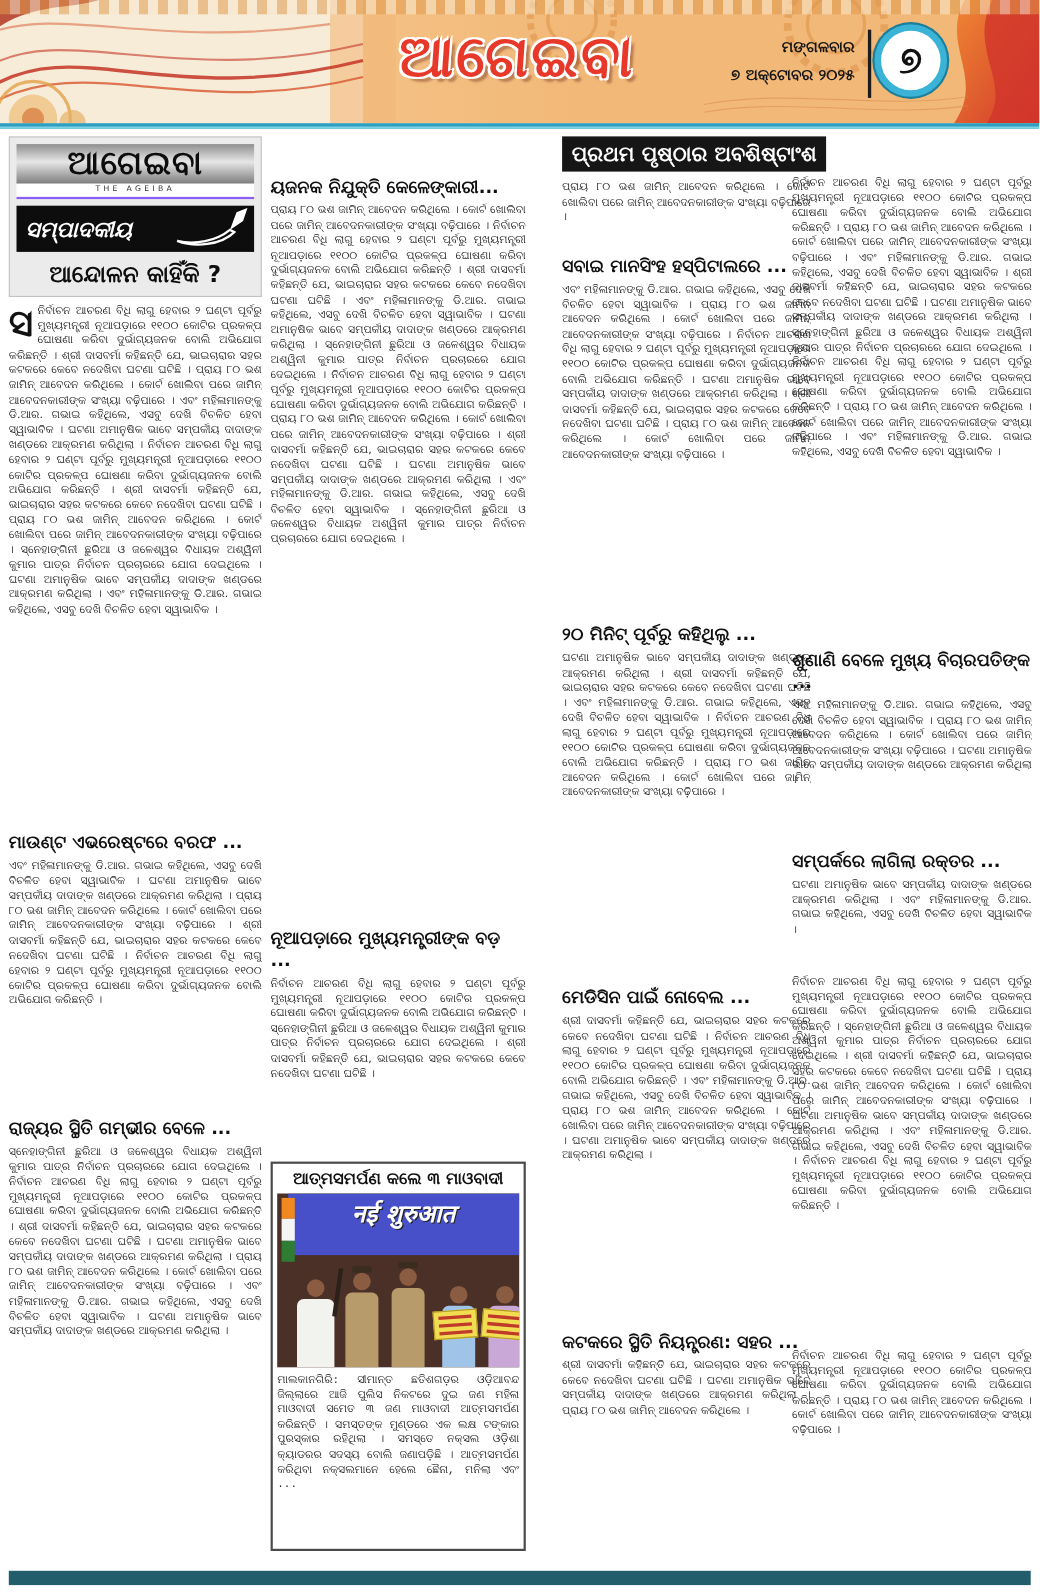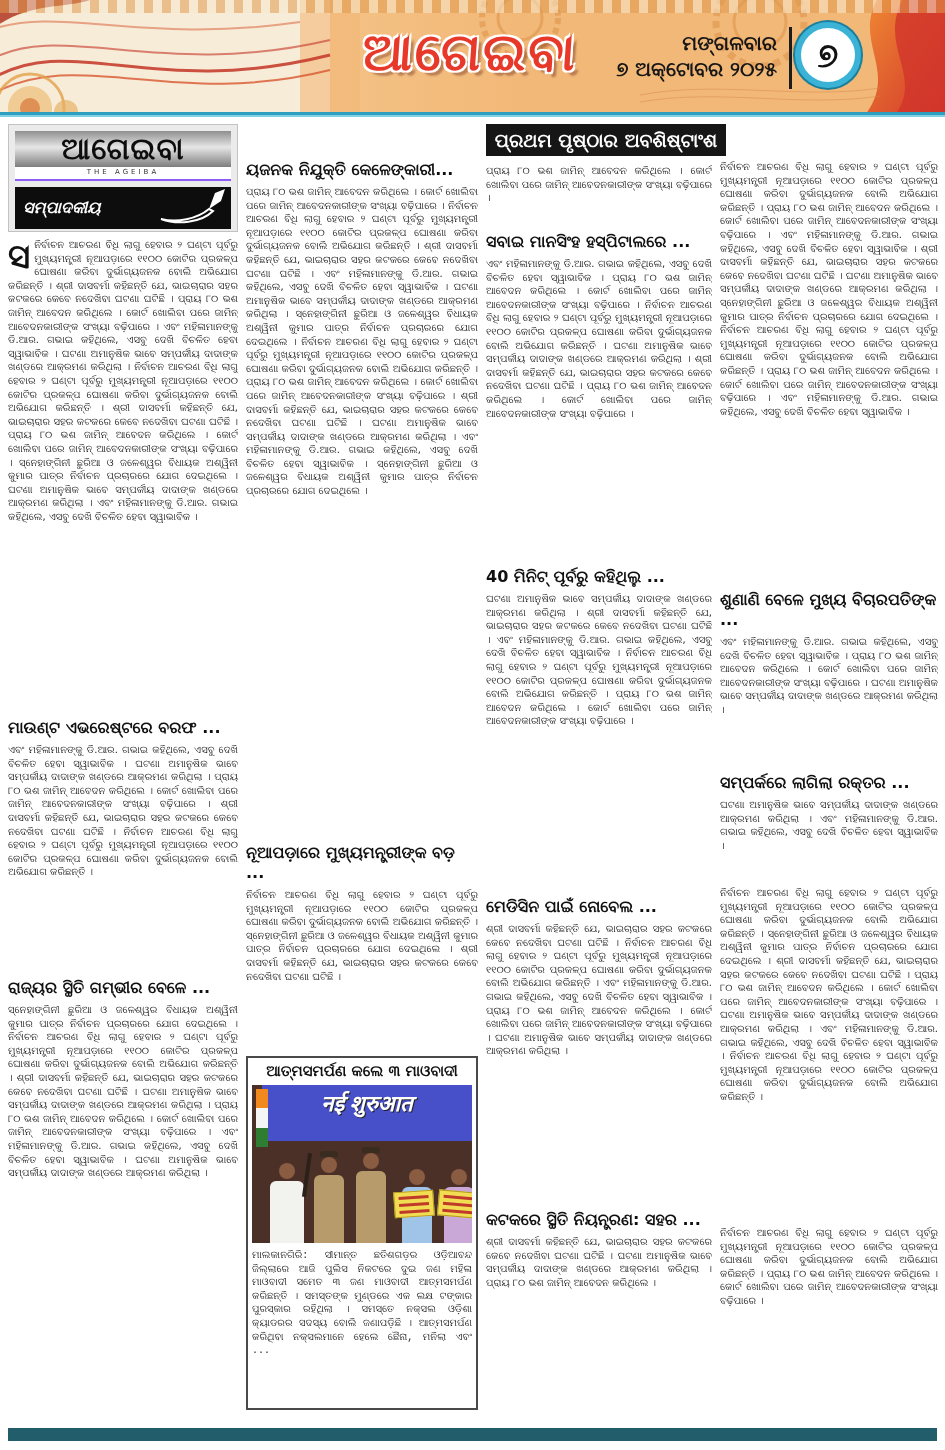--- a/index.html
+++ b/index.html
@@ -11,61 +11,61 @@
   .header { position:absolute; left:0; top:0; width:945px; height:112px;
             background:linear-gradient(90deg,#f7ecd8 0%,#f4c488 30%,#f2b878 55%,#f2b878 100%); overflow:hidden; }
   .header-topstrip { position:absolute; left:0; top:0; width:100%; height:13px; opacity:.55;
             background:repeating-linear-gradient(90deg,#e09a4e 0 9px,#f7e7cc 9px 18px); }
   .deco-svg { position:absolute; left:0; top:0; }
   .masthead { position:absolute; left:295px; top:22px; width:350px; text-align:center;
               font-size:52px; font-weight:bold; color:#e8382a; transform:skewX(-4deg);
               text-shadow:-2px -2px 0 #fff, 2px -2px 0 #fff, -2px 2px 0 #fff, 2px 2px 0 #fff,
                           5px 5px 2px rgba(120,50,30,.45); letter-spacing:2px; }
   .dateblock { position:absolute; right:168px; top:30px; text-align:right; color:#161616;
-               font-weight:bold; line-height:26px; font-size:20px; }
+               font-weight:bold; line-height:26px; font-size:14px; }
   .date-divider { position:absolute; right:153px; top:27px; width:3px; height:62px; background:#1c1c1c; }
   .pagecircle { position:absolute; right:84px; top:22px; width:66px; height:66px; border-radius:50%;
                 background:#fff; border:6px solid #3ab3d6; display:flex; align-items:center; justify-content:center;
                 font-size:34px; font-weight:bold; color:#111; box-shadow:0 0 0 2px #1b7e9b; }
   .teal-rule { position:absolute; left:0; top:112px; width:100%; height:5px; background:#2f9fc0;
                border-bottom:2px solid #7fd2e6; }
 
   
   .col { position:absolute; top:124px; }
   .col1 { left:8px;   width:230px; height:1300px; }
   .col2 { left:246px; width:232px; height:1300px; }
-  .col3 { left:486px; width:226px; height:1300px; }
+  .col3 { left:511px; width:226px; height:1300px; }
   .col4 { left:720px; width:218px; height:1300px; }
 
   .body-text { font-size:10px; line-height:13.6px; text-align:justify; color:#242424; overflow:hidden; }
   .headline { font-size:16px; font-weight:bold; color:#101010; line-height:20px; margin:10px 0 5px 0; }
 
   
   .section-banner { width:240px; height:32px; background:#161616; color:#fff; font-weight:bold;
                     font-size:19px; display:flex; align-items:center; justify-content:center; margin-bottom:8px; }
 
   
   .ed-box { background:#ebebeb; border:1px solid #c2c2c2; padding:6px 6px 2px 6px; }
   .ed-logo-strip { background:linear-gradient(#8f8f8f,#e6e6e6 45%,#7d7d7d); text-align:center;
                    font-size:30px; font-weight:bold; color:#0d0d0d; line-height:36px; letter-spacing:1px; }
   .ed-logo-sub { text-align:center; font-size:7px; letter-spacing:3px; color:#333; background:#fff;
                  border-bottom:2px solid #8b5cf6; padding:1px 0 3px 0; }
   .ed-black-band { position:relative; margin-top:6px; background:#0d0d0d; height:42px; color:#fff;
-                   font-size:16px; font-weight:bold; font-style:italic; line-height:42px; padding-left:8px; }
+                   font-size:20px; font-weight:bold; font-style:italic; line-height:42px; padding-left:8px; }
   .ed-headline { text-align:center; font-size:21px; font-weight:bold; color:#0d0d0d; padding:8px 0 6px 0; }
   .dropcap { float:left; font-size:34px; line-height:32px; font-weight:bold; padding:2px 4px 0 0; color:#111; }
 
   
   .photo-box { border:2px solid #4a4a4a; background:#fff; padding:4px; margin-top:10px; }
   .photo-head { text-align:center; font-size:15px; font-weight:bold; color:#101010; margin-bottom:5px; }
   .photo { position:relative; width:100%; height:158px; background:#4b3028; overflow:hidden; }
   .photo-banner { position:absolute; left:10px; top:0; right:0; height:56px; background:#4750c8;
                   display:flex; align-items:flex-start; justify-content:center; }
   .photo-banner span { color:#fff; font-weight:bold; font-size:22px; font-style:italic;
-                       text-shadow:1px 1px 0 #222; margin-top:2px;font-family:Liberation Serif, serif; }
+                       text-shadow:1px 1px 0 #222; margin-top:2px; }
   .flag { position:absolute; left:4px; top:4px; width:12px; height:58px; }
   .flag div { height:33.3%; }
   .person { position:absolute; bottom:0; }
   .head { width:16px; height:16px; border-radius:50%; background:#8a5c42; margin:0 auto; }
   .torso { width:30px; height:58px; border-radius:6px 6px 0 0; margin-top:2px; }
   .cap { width:18px; height:6px; background:#3a2d20; border-radius:3px 3px 0 0; margin:0 auto; }
   .placard { position:absolute; width:40px; height:26px; background:#f2dc52; border:1px solid #b49a20;
              bottom:26px; transform:rotate(-4deg); }
   .placard i { display:block; height:3px; margin:4px 4px 0 4px; background:#c03a2a; }
   .caption { font-size:10px; line-height:13.6px; text-align:justify; color:#242424; margin-top:6px; overflow:hidden; }
@@ -137,20 +137,21 @@
     <div class="ed-box">
       <div class="ed-logo-strip">ଆଗେଇବା</div>
       <div class="ed-logo-sub">THE AGEIBA</div>
       <div class="ed-black-band">
         <span>ସମ୍ପାଦକୀୟ</span>
         <svg class="pen-svg" width="70" height="38" viewBox="0 0 70 38">
           <path d="M58,4 L68,0 L64,12 L52,20 Z" fill="#fff"></path>
           <path d="M52,20 C40,30 20,34 4,30 C20,36 44,34 56,22 Z" fill="none" stroke="#fff" stroke-width="2"></path>
         </svg>
       </div>
+      <div class="ed-headline">ଆନ୍ଦୋଳନ କାହିଁକି ?</div>
     </div>
     <div class="body-text" style="height:470px; margin-top:6px;">
       <span class="dropcap">ସ</span><span>ନିର୍ବାଚନ ଆଚରଣ ବିଧି ଲାଗୁ ହେବାର ୨ ଘଣ୍ଟା ପୂର୍ବରୁ ମୁଖ୍ୟମନ୍ତ୍ରୀ ନୂଆପଡ଼ାରେ ୧୧୦୦ କୋଟିର ପ୍ରକଳ୍ପ ଘୋଷଣା କରିବା ଦୁର୍ଭାଗ୍ୟଜନକ ବୋଲି ଅଭିଯୋଗ କରିଛନ୍ତି । ଶ୍ରୀ ଦାସବର୍ମା କହିଛନ୍ତି ଯେ, ଭାଇଚାରାର ସହର କଟକରେ କେବେ ନଦେଖିବା ଘଟଣା ଘଟିଛି । ପ୍ରାୟ ୮୦ ଭଶ ଜାମିନ୍ ଆବେଦନ କରିଥିଲେ । କୋର୍ଟ ଖୋଲିବା ପରେ ଜାମିନ୍ ଆବେଦନକାରୀଙ୍କ ସଂଖ୍ୟା ବଢ଼ିପାରେ । ଏବଂ ମହିଳାମାନଙ୍କୁ ଡି.ଆର. ଗଭାଇ କହିଥିଲେ, ଏସବୁ ଦେଖି ବିଚଳିତ ହେବା ସ୍ୱାଭାବିକ । ଘଟଣା ଅମାନୁଷିକ ଭାବେ ସମ୍ପର୍କୀୟ ଦାଦାଙ୍କ ଖଣ୍ଡରେ ଆକ୍ରମଣ କରିଥିଲା । ନିର୍ବାଚନ ଆଚରଣ ବିଧି ଲାଗୁ ହେବାର ୨ ଘଣ୍ଟା ପୂର୍ବରୁ ମୁଖ୍ୟମନ୍ତ୍ରୀ ନୂଆପଡ଼ାରେ ୧୧୦୦ କୋଟିର ପ୍ରକଳ୍ପ ଘୋଷଣା କରିବା ଦୁର୍ଭାଗ୍ୟଜନକ ବୋଲି ଅଭିଯୋଗ କରିଛନ୍ତି । ଶ୍ରୀ ଦାସବର୍ମା କହିଛନ୍ତି ଯେ, ଭାଇଚାରାର ସହର କଟକରେ କେବେ ନଦେଖିବା ଘଟଣା ଘଟିଛି । ପ୍ରାୟ ୮୦ ଭଶ ଜାମିନ୍ ଆବେଦନ କରିଥିଲେ । କୋର୍ଟ ଖୋଲିବା ପରେ ଜାମିନ୍ ଆବେଦନକାରୀଙ୍କ ସଂଖ୍ୟା ବଢ଼ିପାରେ । ସ୍ନେହାଙ୍ଗିନୀ ଛୁରିଆ ଓ ଜଳେଶ୍ୱର ବିଧାୟକ ଅଶ୍ୱିନୀ କୁମାର ପାତ୍ର ନିର୍ବାଚନ ପ୍ରଚାରରେ ଯୋଗ ଦେଇଥିଲେ । ଘଟଣା ଅମାନୁଷିକ ଭାବେ ସମ୍ପର୍କୀୟ ଦାଦାଙ୍କ ଖଣ୍ଡରେ ଆକ୍ରମଣ କରିଥିଲା । ଏବଂ ମହିଳାମାନଙ୍କୁ ଡି.ଆର. ଗଭାଇ କହିଥିଲେ, ଏସବୁ ଦେଖି ବିଚଳିତ ହେବା ସ୍ୱାଭାବିକ ।</span>
     </div>
     <div class="headline">ମାଉଣ୍ଟ ଏଭରେଷ୍ଟରେ ବରଫ ...</div>
     <div class="body-text" style="height:225px;">ଏବଂ ମହିଳାମାନଙ୍କୁ ଡି.ଆର. ଗଭାଇ କହିଥିଲେ, ଏସବୁ ଦେଖି ବିଚଳିତ ହେବା ସ୍ୱାଭାବିକ । ଘଟଣା ଅମାନୁଷିକ ଭାବେ ସମ୍ପର୍କୀୟ ଦାଦାଙ୍କ ଖଣ୍ଡରେ ଆକ୍ରମଣ କରିଥିଲା । ପ୍ରାୟ ୮୦ ଭଶ ଜାମିନ୍ ଆବେଦନ କରିଥିଲେ । କୋର୍ଟ ଖୋଲିବା ପରେ ଜାମିନ୍ ଆବେଦନକାରୀଙ୍କ ସଂଖ୍ୟା ବଢ଼ିପାରେ । ଶ୍ରୀ ଦାସବର୍ମା କହିଛନ୍ତି ଯେ, ଭାଇଚାରାର ସହର କଟକରେ କେବେ ନଦେଖିବା ଘଟଣା ଘଟିଛି । ନିର୍ବାଚନ ଆଚରଣ ବିଧି ଲାଗୁ ହେବାର ୨ ଘଣ୍ଟା ପୂର୍ବରୁ ମୁଖ୍ୟମନ୍ତ୍ରୀ ନୂଆପଡ଼ାରେ ୧୧୦୦ କୋଟିର ପ୍ରକଳ୍ପ ଘୋଷଣା କରିବା ଦୁର୍ଭାଗ୍ୟଜନକ ବୋଲି ଅଭିଯୋଗ କରିଛନ୍ତି ।</div>
     <div class="headline">ରାଜ୍ୟର ସ୍ଥିତି ଗମ୍ଭୀର ବେଳେ ...</div>
     <div class="body-text" style="height:345px;">ସ୍ନେହାଙ୍ଗିନୀ ଛୁରିଆ ଓ ଜଳେଶ୍ୱର ବିଧାୟକ ଅଶ୍ୱିନୀ କୁମାର ପାତ୍ର ନିର୍ବାଚନ ପ୍ରଚାରରେ ଯୋଗ ଦେଇଥିଲେ । ନିର୍ବାଚନ ଆଚରଣ ବିଧି ଲାଗୁ ହେବାର ୨ ଘଣ୍ଟା ପୂର୍ବରୁ ମୁଖ୍ୟମନ୍ତ୍ରୀ ନୂଆପଡ଼ାରେ ୧୧୦୦ କୋଟିର ପ୍ରକଳ୍ପ ଘୋଷଣା କରିବା ଦୁର୍ଭାଗ୍ୟଜନକ ବୋଲି ଅଭିଯୋଗ କରିଛନ୍ତି । ଶ୍ରୀ ଦାସବର୍ମା କହିଛନ୍ତି ଯେ, ଭାଇଚାରାର ସହର କଟକରେ କେବେ ନଦେଖିବା ଘଟଣା ଘଟିଛି । ଘଟଣା ଅମାନୁଷିକ ଭାବେ ସମ୍ପର୍କୀୟ ଦାଦାଙ୍କ ଖଣ୍ଡରେ ଆକ୍ରମଣ କରିଥିଲା । ପ୍ରାୟ ୮୦ ଭଶ ଜାମିନ୍ ଆବେଦନ କରିଥିଲେ । କୋର୍ଟ ଖୋଲିବା ପରେ ଜାମିନ୍ ଆବେଦନକାରୀଙ୍କ ସଂଖ୍ୟା ବଢ଼ିପାରେ । ଏବଂ ମହିଳାମାନଙ୍କୁ ଡି.ଆର. ଗଭାଇ କହିଥିଲେ, ଏସବୁ ଦେଖି ବିଚଳିତ ହେବା ସ୍ୱାଭାବିକ । ଘଟଣା ଅମାନୁଷିକ ଭାବେ ସମ୍ପର୍କୀୟ ଦାଦାଙ୍କ ଖଣ୍ଡରେ ଆକ୍ରମଣ କରିଥିଲା ।</div>
   </div>
 
@@ -214,21 +215,21 @@
       </div>
       <div class="caption" style="height:155px;font-family:Liberation Mono, monospace;">ମାଲକାନଗିରି: ସୀମାନ୍ତ ଛତିଶଗଡ଼ର ଓଡ଼ିଆବନ୍ଦ ଜିଲ୍ଲାରେ ଆଜି ପୁଲିସ ନିକଟରେ ଦୁଇ ଜଣ ମହିଳା ମାଓବାଦୀ ସମେତ ୩ ଜଣ ମାଓବାଦୀ ଆତ୍ମସମର୍ପଣ କରିଛନ୍ତି । ସମସ୍ତଙ୍କ ମୁଣ୍ଡରେ ଏକ ଲକ୍ଷ ଟଙ୍କାର ପୁରସ୍କାର ରହିଥିଲା । ସମସ୍ତେ ନକ୍ସଲ ଓଡ଼ିଶା କ୍ୟାଡରର ସଦସ୍ୟ ବୋଲି ଜଣାପଡ଼ିଛି । ଆତ୍ମସମର୍ପଣ କରିଥିବା ନକ୍ସଲମାନେ ହେଲେ ଛୈନା, ମନିଲା ଏବଂ ...</div>
     </div>
   </div>
 
   <div class="col col3">
     <div class="section-banner">ପ୍ରଥମ ପୃଷ୍ଠାର ଅବଶିଷ୍ଟାଂଶ</div>
     <div class="body-text" style="height:58px;">ପ୍ରାୟ ୮୦ ଭଶ ଜାମିନ୍ ଆବେଦନ କରିଥିଲେ । କୋର୍ଟ ଖୋଲିବା ପରେ ଜାମିନ୍ ଆବେଦନକାରୀଙ୍କ ସଂଖ୍ୟା ବଢ଼ିପାରେ ।</div>
     <div class="headline">ସବାଇ ମାନସିଂହ ହସ୍ପିଟାଲରେ ...</div>
     <div class="body-text" style="height:300px;">ଏବଂ ମହିଳାମାନଙ୍କୁ ଡି.ଆର. ଗଭାଇ କହିଥିଲେ, ଏସବୁ ଦେଖି ବିଚଳିତ ହେବା ସ୍ୱାଭାବିକ । ପ୍ରାୟ ୮୦ ଭଶ ଜାମିନ୍ ଆବେଦନ କରିଥିଲେ । କୋର୍ଟ ଖୋଲିବା ପରେ ଜାମିନ୍ ଆବେଦନକାରୀଙ୍କ ସଂଖ୍ୟା ବଢ଼ିପାରେ । ନିର୍ବାଚନ ଆଚରଣ ବିଧି ଲାଗୁ ହେବାର ୨ ଘଣ୍ଟା ପୂର୍ବରୁ ମୁଖ୍ୟମନ୍ତ୍ରୀ ନୂଆପଡ଼ାରେ ୧୧୦୦ କୋଟିର ପ୍ରକଳ୍ପ ଘୋଷଣା କରିବା ଦୁର୍ଭାଗ୍ୟଜନକ ବୋଲି ଅଭିଯୋଗ କରିଛନ୍ତି । ଘଟଣା ଅମାନୁଷିକ ଭାବେ ସମ୍ପର୍କୀୟ ଦାଦାଙ୍କ ଖଣ୍ଡରେ ଆକ୍ରମଣ କରିଥିଲା । ଶ୍ରୀ ଦାସବର୍ମା କହିଛନ୍ତି ଯେ, ଭାଇଚାରାର ସହର କଟକରେ କେବେ ନଦେଖିବା ଘଟଣା ଘଟିଛି । ପ୍ରାୟ ୮୦ ଭଶ ଜାମିନ୍ ଆବେଦନ କରିଥିଲେ । କୋର୍ଟ ଖୋଲିବା ପରେ ଜାମିନ୍ ଆବେଦନକାରୀଙ୍କ ସଂଖ୍ୟା ବଢ଼ିପାରେ ।</div>
-    <div class="headline">40 ମିନିଟ୍ ପୂର୍ବରୁ କହିଥିଲୁ ...</div>
+    <div class="headline">୨୦ ମିନିଟ୍ ପୂର୍ବରୁ କହିଥିଲୁ ...</div>
     <div class="body-text" style="height:295px;">ଘଟଣା ଅମାନୁଷିକ ଭାବେ ସମ୍ପର୍କୀୟ ଦାଦାଙ୍କ ଖଣ୍ଡରେ ଆକ୍ରମଣ କରିଥିଲା । ଶ୍ରୀ ଦାସବର୍ମା କହିଛନ୍ତି ଯେ, ଭାଇଚାରାର ସହର କଟକରେ କେବେ ନଦେଖିବା ଘଟଣା ଘଟିଛି । ଏବଂ ମହିଳାମାନଙ୍କୁ ଡି.ଆର. ଗଭାଇ କହିଥିଲେ, ଏସବୁ ଦେଖି ବିଚଳିତ ହେବା ସ୍ୱାଭାବିକ । ନିର୍ବାଚନ ଆଚରଣ ବିଧି ଲାଗୁ ହେବାର ୨ ଘଣ୍ଟା ପୂର୍ବରୁ ମୁଖ୍ୟମନ୍ତ୍ରୀ ନୂଆପଡ଼ାରେ ୧୧୦୦ କୋଟିର ପ୍ରକଳ୍ପ ଘୋଷଣା କରିବା ଦୁର୍ଭାଗ୍ୟଜନକ ବୋଲି ଅଭିଯୋଗ କରିଛନ୍ତି । ପ୍ରାୟ ୮୦ ଭଶ ଜାମିନ୍ ଆବେଦନ କରିଥିଲେ । କୋର୍ଟ ଖୋଲିବା ପରେ ଜାମିନ୍ ଆବେଦନକାରୀଙ୍କ ସଂଖ୍ୟା ବଢ଼ିପାରେ ।</div>
     <div class="headline">ମେଡିସିନ ପାଇଁ ନୋବେଲ ...</div>
     <div class="body-text" style="height:278px;">ଶ୍ରୀ ଦାସବର୍ମା କହିଛନ୍ତି ଯେ, ଭାଇଚାରାର ସହର କଟକରେ କେବେ ନଦେଖିବା ଘଟଣା ଘଟିଛି । ନିର୍ବାଚନ ଆଚରଣ ବିଧି ଲାଗୁ ହେବାର ୨ ଘଣ୍ଟା ପୂର୍ବରୁ ମୁଖ୍ୟମନ୍ତ୍ରୀ ନୂଆପଡ଼ାରେ ୧୧୦୦ କୋଟିର ପ୍ରକଳ୍ପ ଘୋଷଣା କରିବା ଦୁର୍ଭାଗ୍ୟଜନକ ବୋଲି ଅଭିଯୋଗ କରିଛନ୍ତି । ଏବଂ ମହିଳାମାନଙ୍କୁ ଡି.ଆର. ଗଭାଇ କହିଥିଲେ, ଏସବୁ ଦେଖି ବିଚଳିତ ହେବା ସ୍ୱାଭାବିକ । ପ୍ରାୟ ୮୦ ଭଶ ଜାମିନ୍ ଆବେଦନ କରିଥିଲେ । କୋର୍ଟ ଖୋଲିବା ପରେ ଜାମିନ୍ ଆବେଦନକାରୀଙ୍କ ସଂଖ୍ୟା ବଢ଼ିପାରେ । ଘଟଣା ଅମାନୁଷିକ ଭାବେ ସମ୍ପର୍କୀୟ ଦାଦାଙ୍କ ଖଣ୍ଡରେ ଆକ୍ରମଣ କରିଥିଲା ।</div>
     <div class="headline">କଟକରେ ସ୍ଥିତି ନିୟନ୍ତ୍ରଣ: ସହର ...</div>
     <div class="body-text" style="height:130px;">ଶ୍ରୀ ଦାସବର୍ମା କହିଛନ୍ତି ଯେ, ଭାଇଚାରାର ସହର କଟକରେ କେବେ ନଦେଖିବା ଘଟଣା ଘଟିଛି । ଘଟଣା ଅମାନୁଷିକ ଭାବେ ସମ୍ପର୍କୀୟ ଦାଦାଙ୍କ ଖଣ୍ଡରେ ଆକ୍ରମଣ କରିଥିଲା । ପ୍ରାୟ ୮୦ ଭଶ ଜାମିନ୍ ଆବେଦନ କରିଥିଲେ ।</div>
   </div>
 
   <div class="col col4">
     <div class="spacer36"></div>
     <div class="body-text" style="height:420px;">ନିର୍ବାଚନ ଆଚରଣ ବିଧି ଲାଗୁ ହେବାର ୨ ଘଣ୍ଟା ପୂର୍ବରୁ ମୁଖ୍ୟମନ୍ତ୍ରୀ ନୂଆପଡ଼ାରେ ୧୧୦୦ କୋଟିର ପ୍ରକଳ୍ପ ଘୋଷଣା କରିବା ଦୁର୍ଭାଗ୍ୟଜନକ ବୋଲି ଅଭିଯୋଗ କରିଛନ୍ତି । ପ୍ରାୟ ୮୦ ଭଶ ଜାମିନ୍ ଆବେଦନ କରିଥିଲେ । କୋର୍ଟ ଖୋଲିବା ପରେ ଜାମିନ୍ ଆବେଦନକାରୀଙ୍କ ସଂଖ୍ୟା ବଢ଼ିପାରେ । ଏବଂ ମହିଳାମାନଙ୍କୁ ଡି.ଆର. ଗଭାଇ କହିଥିଲେ, ଏସବୁ ଦେଖି ବିଚଳିତ ହେବା ସ୍ୱାଭାବିକ । ଶ୍ରୀ ଦାସବର୍ମା କହିଛନ୍ତି ଯେ, ଭାଇଚାରାର ସହର କଟକରେ କେବେ ନଦେଖିବା ଘଟଣା ଘଟିଛି । ଘଟଣା ଅମାନୁଷିକ ଭାବେ ସମ୍ପର୍କୀୟ ଦାଦାଙ୍କ ଖଣ୍ଡରେ ଆକ୍ରମଣ କରିଥିଲା । ସ୍ନେହାଙ୍ଗିନୀ ଛୁରିଆ ଓ ଜଳେଶ୍ୱର ବିଧାୟକ ଅଶ୍ୱିନୀ କୁମାର ପାତ୍ର ନିର୍ବାଚନ ପ୍ରଚାରରେ ଯୋଗ ଦେଇଥିଲେ । ନିର୍ବାଚନ ଆଚରଣ ବିଧି ଲାଗୁ ହେବାର ୨ ଘଣ୍ଟା ପୂର୍ବରୁ ମୁଖ୍ୟମନ୍ତ୍ରୀ ନୂଆପଡ଼ାରେ ୧୧୦୦ କୋଟିର ପ୍ରକଳ୍ପ ଘୋଷଣା କରିବା ଦୁର୍ଭାଗ୍ୟଜନକ ବୋଲି ଅଭିଯୋଗ କରିଛନ୍ତି । ପ୍ରାୟ ୮୦ ଭଶ ଜାମିନ୍ ଆବେଦନ କରିଥିଲେ । କୋର୍ଟ ଖୋଲିବା ପରେ ଜାମିନ୍ ଆବେଦନକାରୀଙ୍କ ସଂଖ୍ୟା ବଢ଼ିପାରେ । ଏବଂ ମହିଳାମାନଙ୍କୁ ଡି.ଆର. ଗଭାଇ କହିଥିଲେ, ଏସବୁ ଦେଖି ବିଚଳିତ ହେବା ସ୍ୱାଭାବିକ ।</div>

